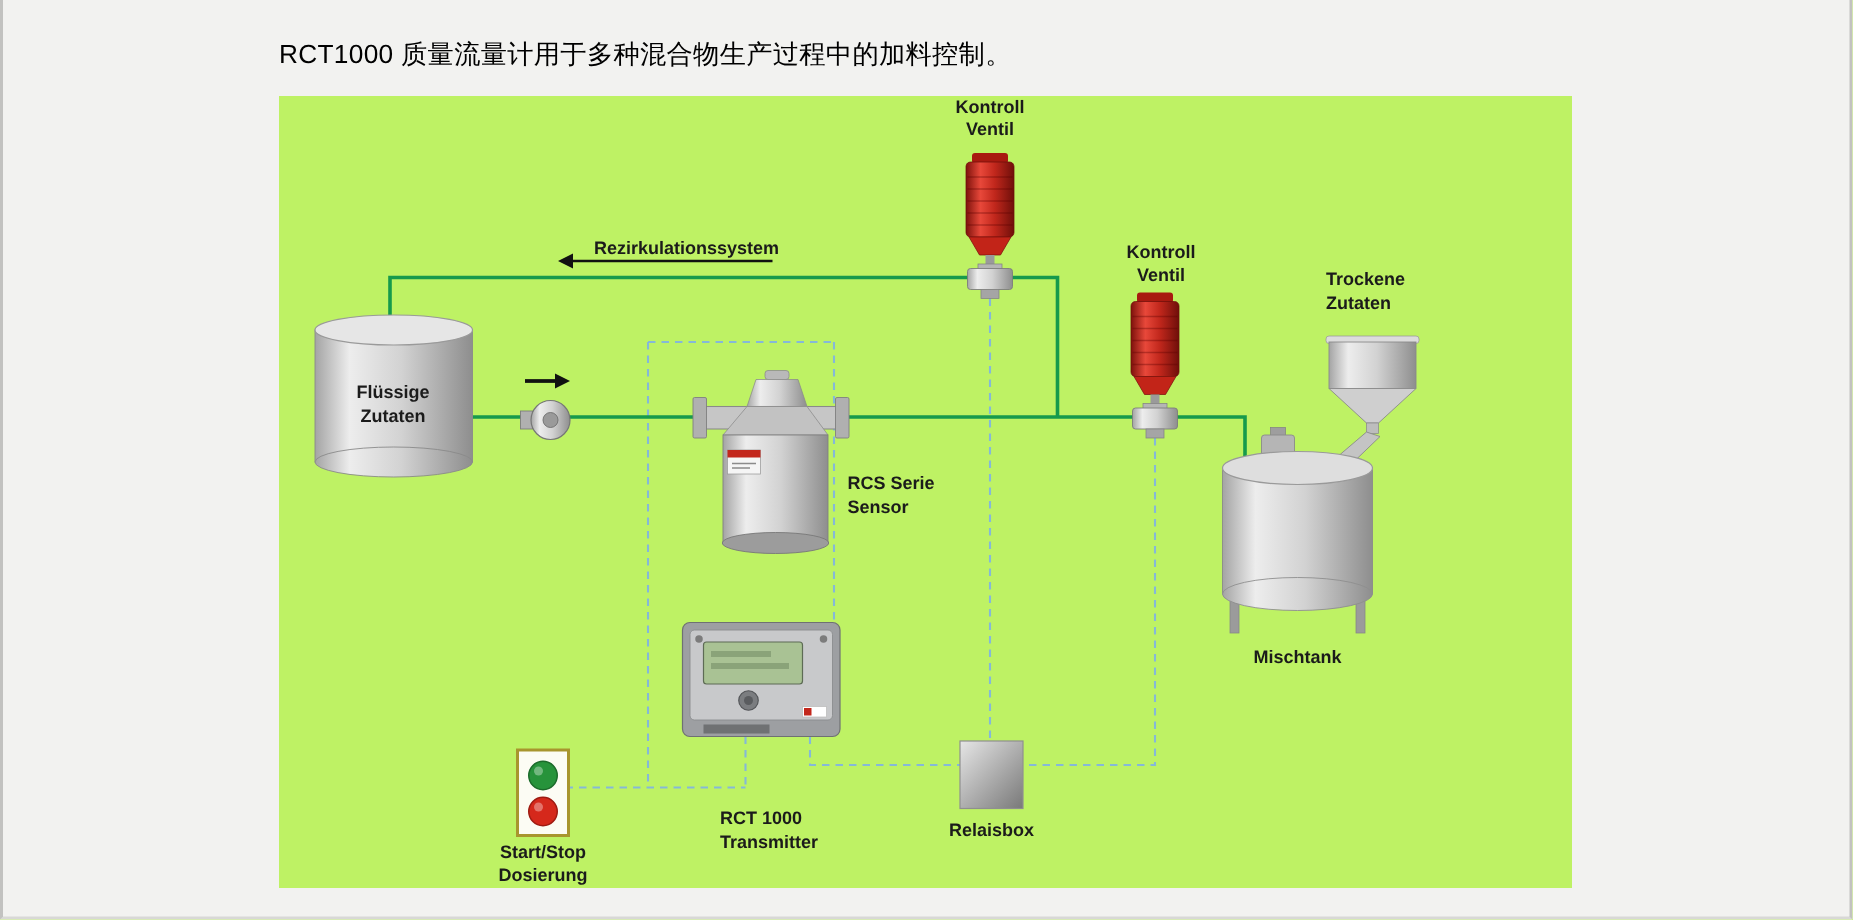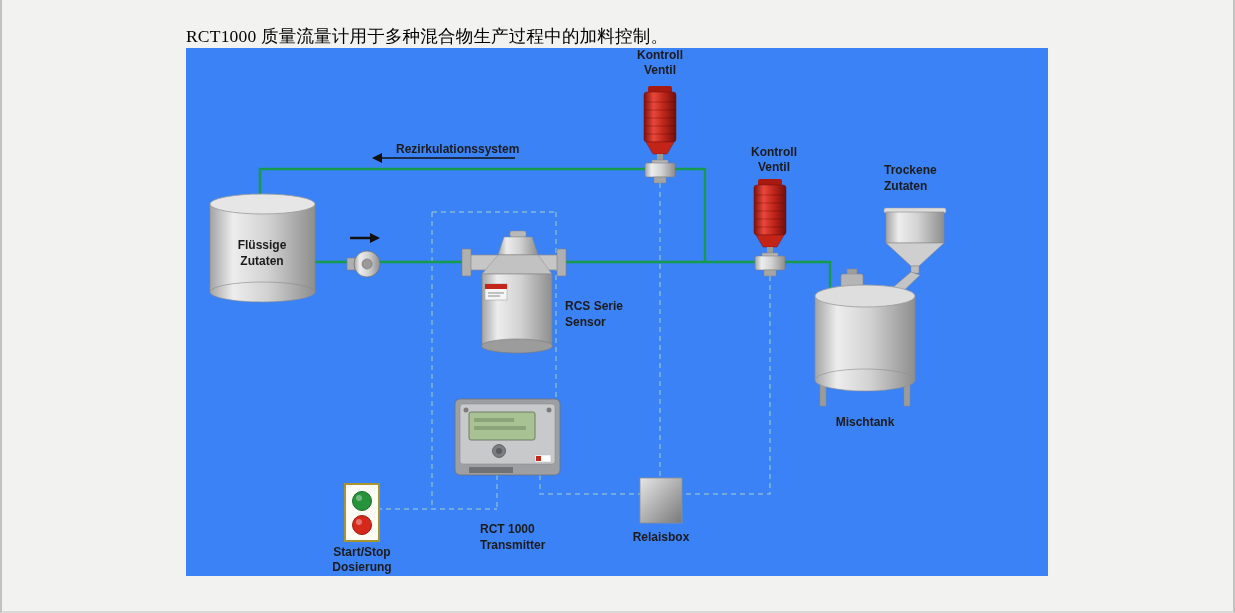--- a/index.html
+++ b/index.html
@@ -10,27 +10,27 @@
   }
   .page-frame{
     position:absolute;inset:0;
     border-left:2px solid #c2c2c0;
     border-right:2px solid #c2c2c0;
     border-bottom:2px solid #d8d8d6;
     pointer-events:none;
   }
   .doc-title{
     position:absolute;left:186px;top:24px;width:900px;
-    font-family:Liberation Serif, serif;
+    font-family:Liberation Sans, sans-serif;
     font-size:17.5px;color:#000;letter-spacing:.2px;
     white-space:nowrap;
   }
   .diagram-panel{
-    position:absolute;left:186px;top:48px;width:862px;height:528px;
-    background:#3b82f6;
+    position:absolute;left:186px;top:64px;width:862px;height:528px;
+    background:#bef264;
   }
   .lbl{font:600 12px "Liberation Sans", sans-serif;fill:#1b1b1b;}
   .mid{text-anchor:middle;}
 </style>
 </head>
 <body>
 
 <div class="page-frame"></div>
 
 <div class="doc-title">RCT1000 质量流量计用于多种混合物生产过程中的加料控制。</div>

